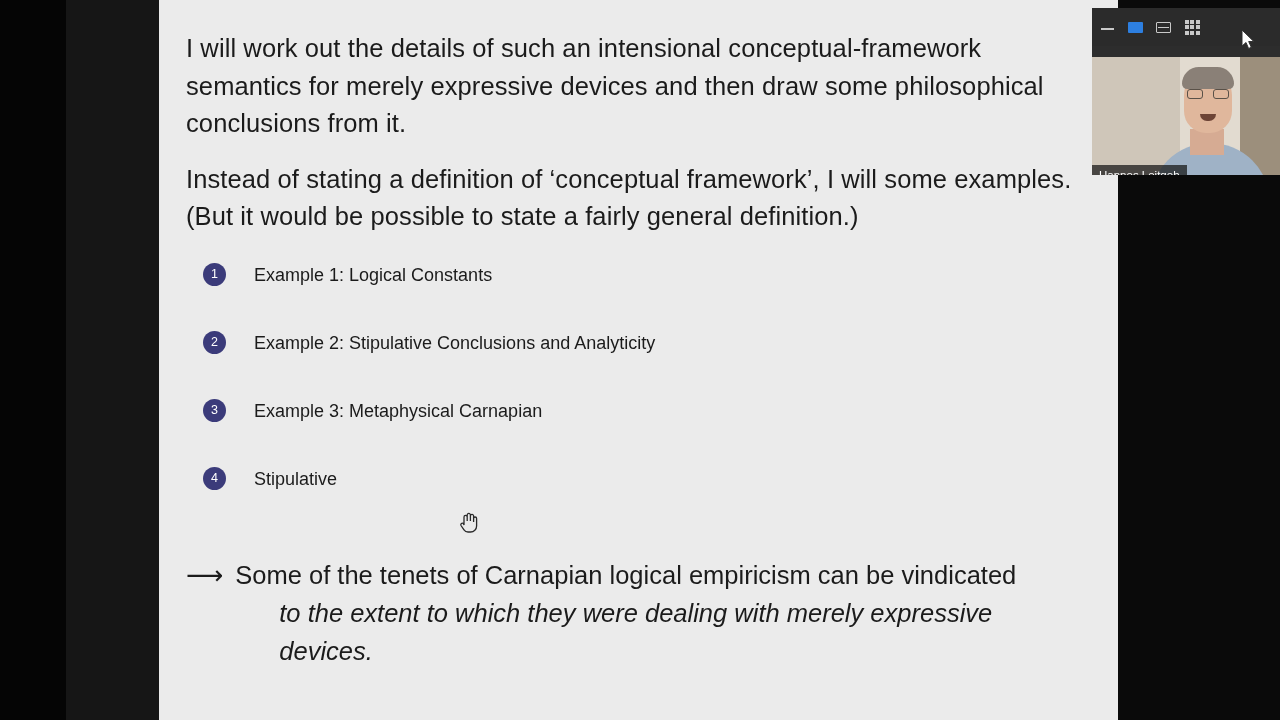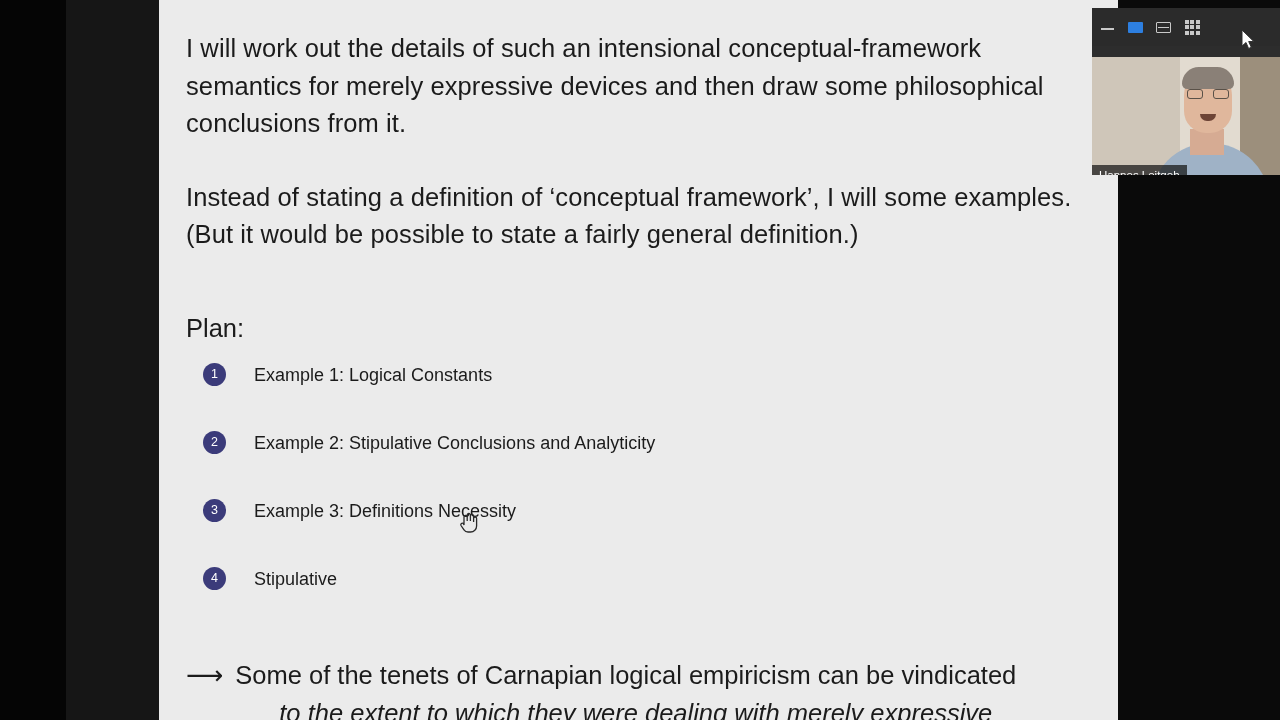--- a/index.html
+++ b/index.html
@@ -50,21 +50,21 @@
   }
   .slide-inner {
     padding: 30px 40px 0 27px;
   }
   .para {
     font-size: 25.5px;
     line-height: 37.5px;
     letter-spacing: 0.1px;
     margin: 0 0 24px 0;
   }
-  .para.p1 { margin-bottom: 36px; }
+  .para.p1 { margin-bottom: 18px; }
   .plan-label {
     font-size: 25.5px;
     line-height: 32px;
     margin: 58px 0 16px 0;
   }
   .plan-list {
     margin: 0;
     padding: 0;
     list-style: none;
   }
@@ -315,34 +315,33 @@
 
   <div class="band-far-left"></div>
   <div class="band-left"></div>
   <div class="band-right"></div>
 
   <div class="slide">
     <div class="slide-inner">
       <p class="para p1">I will work out the details of such an intensional conceptual-framework semantics for merely expressive devices and then draw some philosophical conclusions from it.</p>
       <p class="para p2">Instead of stating a definition of ‘conceptual framework’, I will some examples. (But it would be possible to state a fairly general definition.)</p>
 
-      <div class="plan-label">Plan:</div>
 
       <ul class="plan-list">
         <li class="plan-item">
           <span class="num-badge">1</span>
           <span class="plan-text">Example 1: Logical Constants</span>
         </li>
         <li class="plan-item">
           <span class="num-badge">2</span>
           <span class="plan-text">Example 2: Stipulative Conclusions and Analyticity</span>
         </li>
         <li class="plan-item">
           <span class="num-badge">3</span>
-          <span class="plan-text">Example 3: Definitions Necessity</span>
+          <span class="plan-text">Example 3: Metaphysical Carnapian</span>
         </li>
         <li class="plan-item">
           <span class="num-badge">4</span>
           <span class="plan-text">Stipulative</span>
         </li>
       </ul>
 
       <div class="conclusion">
         <span class="arrow-glyph">⟶</span>
         <div class="concl-text">

